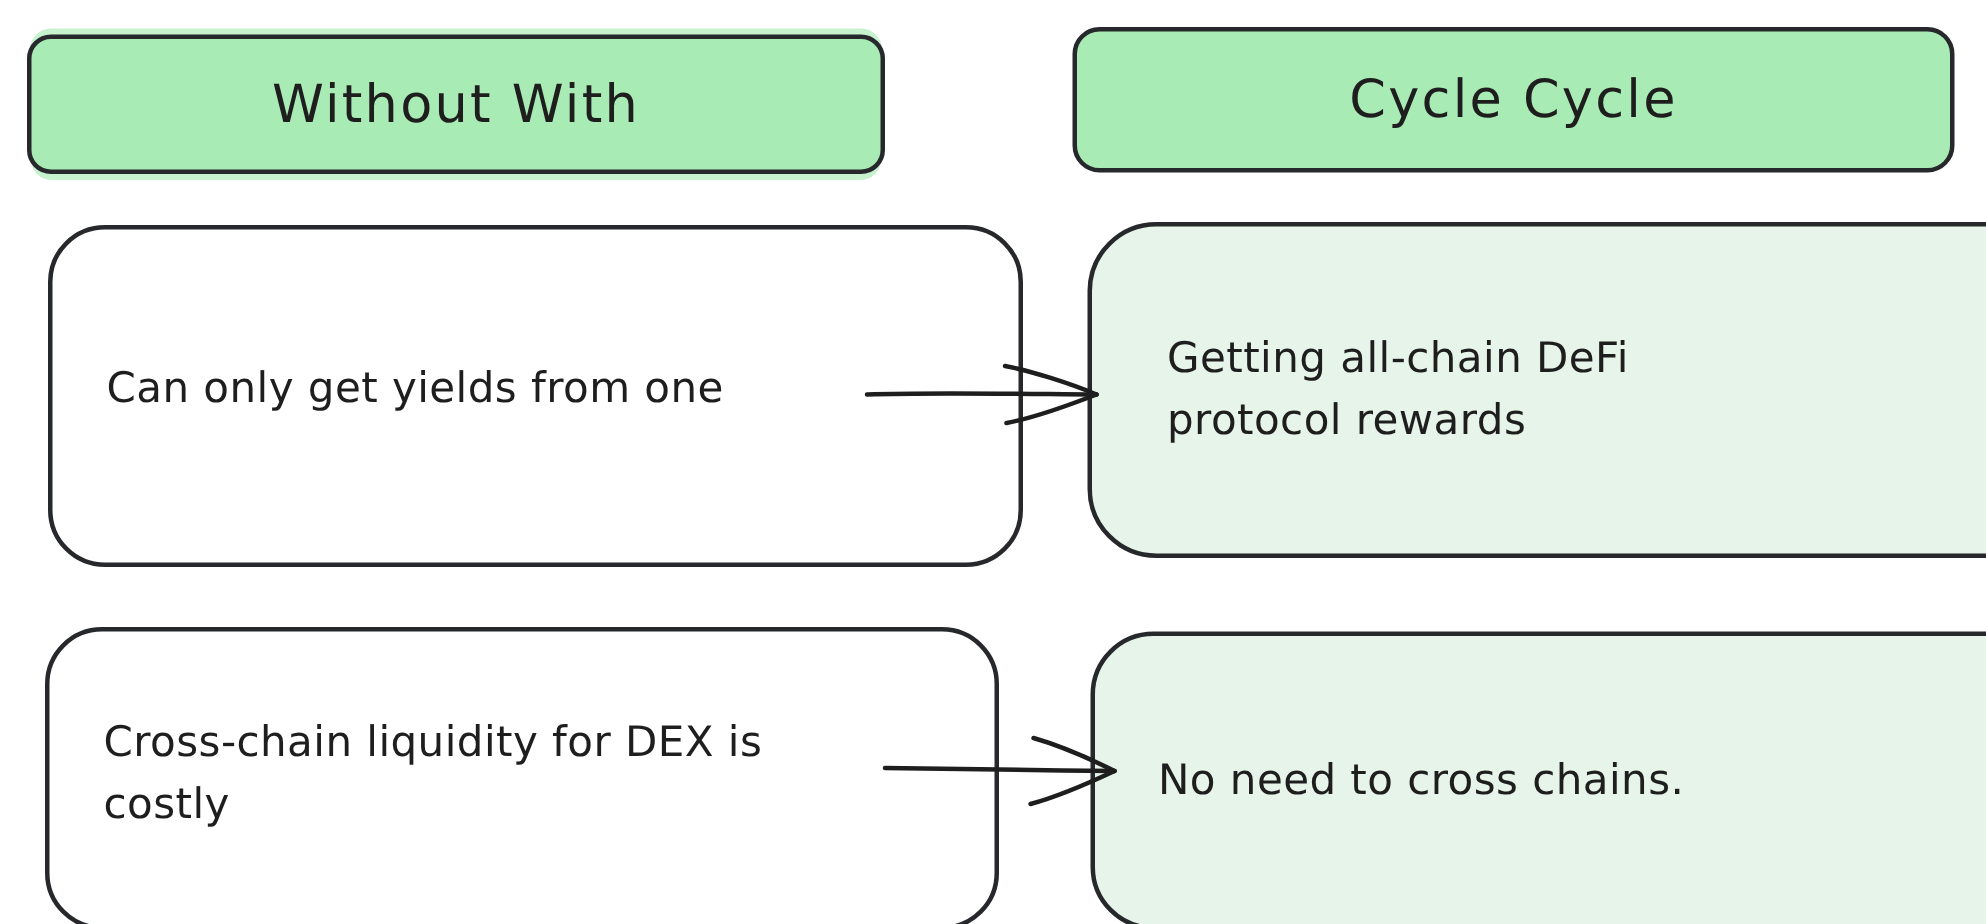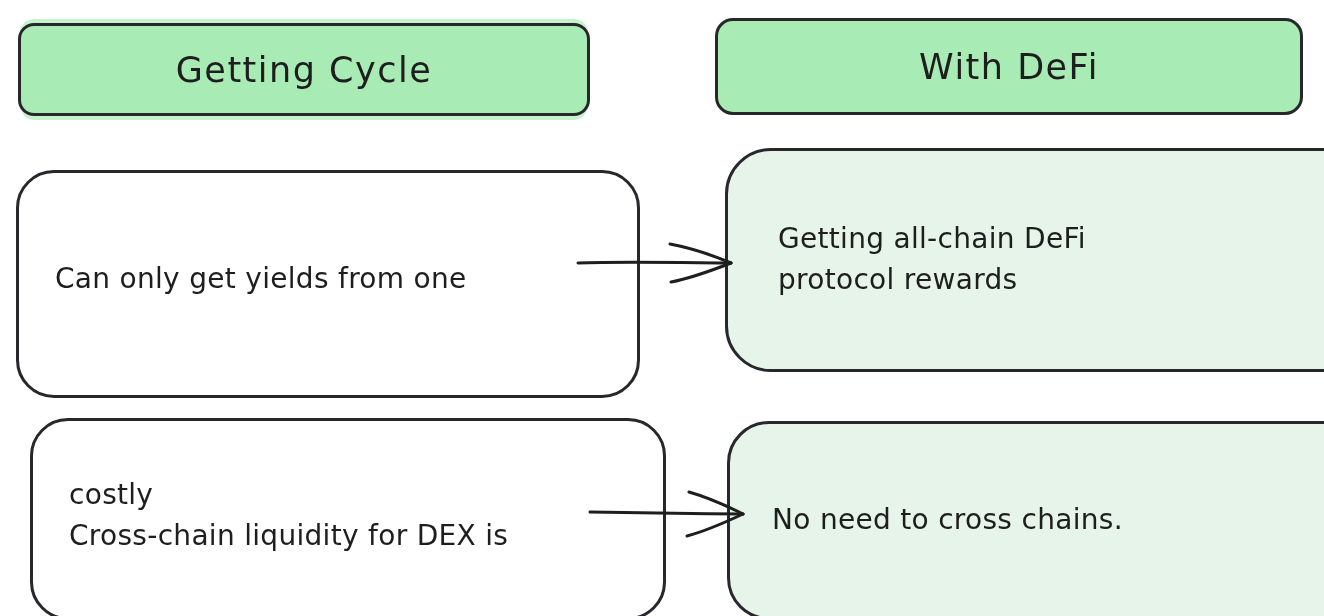--- a/index.html
+++ b/index.html
@@ -23,58 +23,58 @@
   .hdr-right{left:715px;top:18px;width:582px;height:91px;border-radius:18px;}
 
   
   .box{
     position:absolute;display:flex;flex-direction:column;justify-content:center;
     background:#ffffff;border:3px solid #26282c;
     font-size:28px;line-height:1.45;letter-spacing:.3px;
   }
   .box .line{display:block;}
   .green{background:#e6f4e9;}
-  .b-l1{left:16px;top:150px;width:572px;height:212px;border-radius:38px;padding:0 10px 10px 36px;margin-top:20px;}
+  .b-l1{left:32px;top:150px;width:572px;height:212px;border-radius:38px;padding:0 36px 10px 36px;}
   .b-r1{left:725px;top:148px;width:577px;height:218px;border-radius:46px;padding:0 30px 0 50px;}
   .b-l2{left:30px;top:418px;width:568px;height:190px;border-radius:38px;padding:0 26px 6px 36px;}
   .b-r2{left:727px;top:421px;width:576px;height:193px;border-radius:42px;padding:0 30px 0 42px;}
 
   
   .arrow{position:absolute;z-index:3;}
   .a1{left:574px;top:235px;}
   .a2{left:585px;top:486px;}
   .arrow path{stroke:#1e1e1e;stroke-width:3;fill:none;stroke-linecap:round;stroke-linejoin:round;}
 </style>
 </head>
 <body>
 
 <div class="canvas">
 
-  <div class="hdr hdr-left">Getting Cycle</div>
+  <div class="hdr hdr-left">Without With</div>
 
-  <div class="hdr hdr-right">With DeFi</div>
+  <div class="hdr hdr-right">Cycle Cycle</div>
 
   <div class="box b-l1">
     <span class="line">Can only get yields from one</span>
   </div>
 
   <div class="box green b-r1">
     <span class="line">Getting all-chain DeFi</span>
     <span class="line">protocol rewards</span>
   </div>
 
   <svg class="arrow a1" width="176" height="56" viewBox="0 0 176 56" aria-hidden="true">
     <path d="M4 28 C 46 26.5, 106 27.6, 157 28"></path>
     <path d="M157 28 C 138 20, 112 12, 96 9"></path>
     <path d="M157 28 C 139 35, 113 44, 97 47"></path>
   </svg>
 
   <div class="box b-l2">
+    <span class="line">Cross-chain liquidity for DEX is</span>
     <span class="line">costly</span>
-    <span class="line">Cross-chain liquidity for DEX is</span>
   </div>
 
   <div class="box green b-r2">
     <span class="line">No need to cross chains.</span>
     <span class="line"></span>
   </div>
 
   <svg class="arrow a2" width="172" height="58" viewBox="0 0 172 58" aria-hidden="true">
     <path d="M5 26 C 52 26.8, 106 27.5, 158 28"></path>
     <path d="M158 28 C 140 19, 118 10, 104 6"></path>

